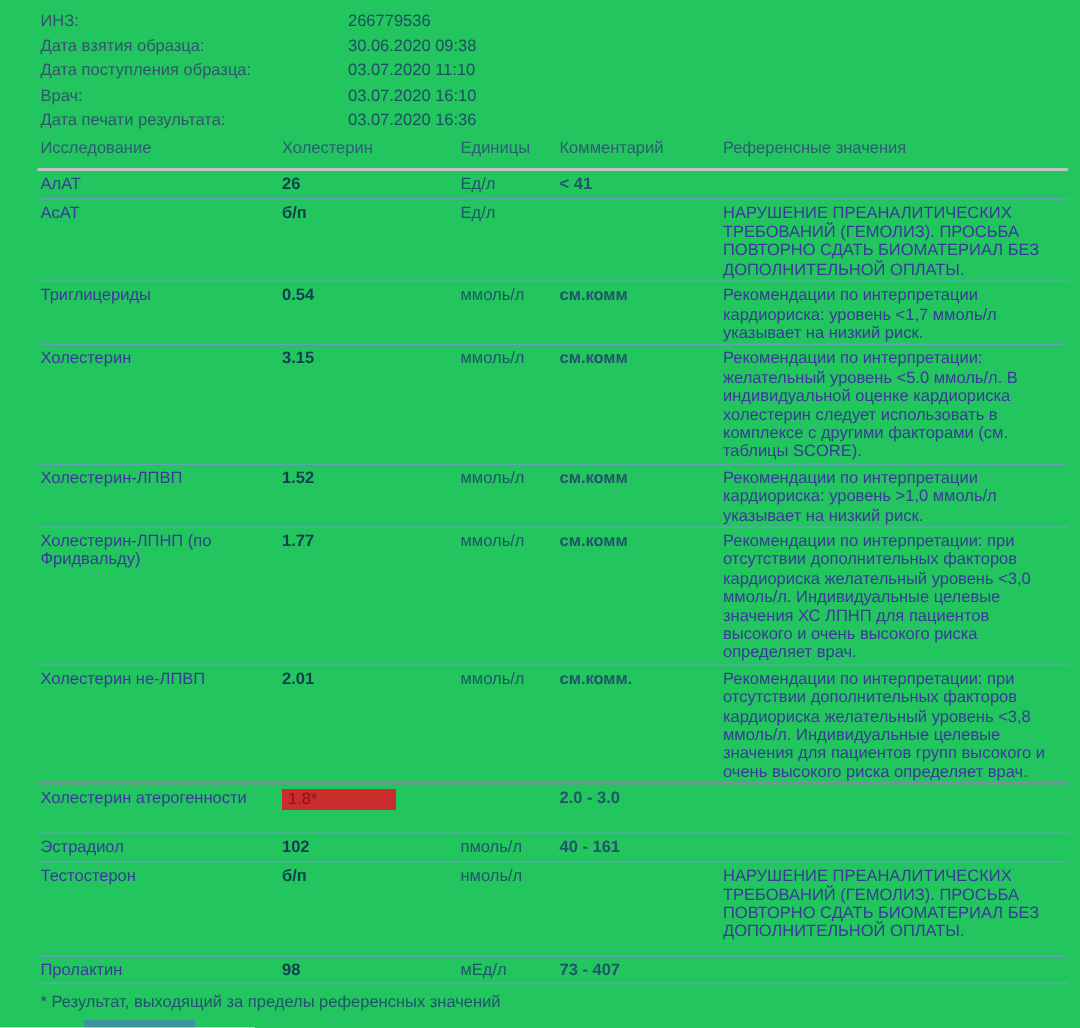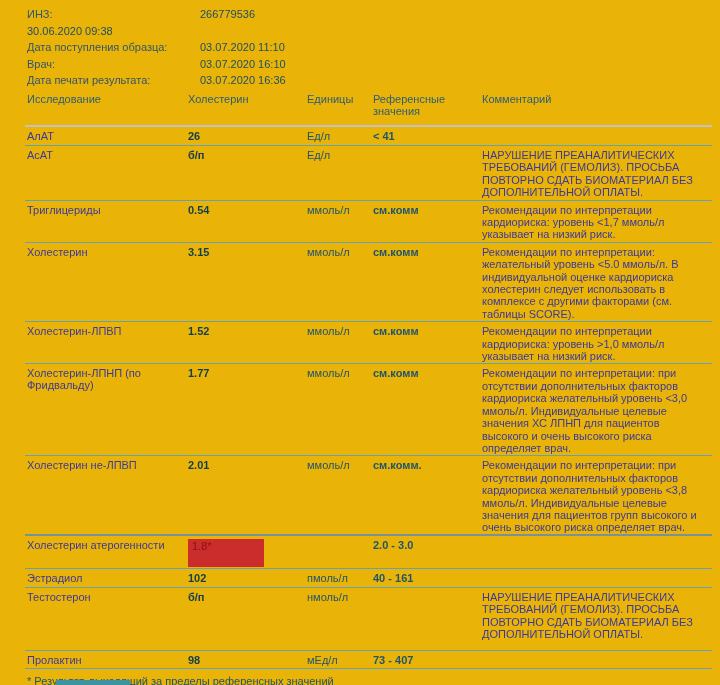--- a/index.html
+++ b/index.html
@@ -1,59 +1,60 @@
 <!DOCTYPE html>
 <html><head>
 <meta charset="utf-8">
 <style>
   html,body{margin:0;padding:0;background:#ffffff;}
   body{width:720px;height:685px;font-family:"Liberation Sans",sans-serif;-webkit-font-smoothing:antialiased;}
-  .page{position:relative;width:720px;height:685px;overflow:hidden;background:#eab308;}
+  .page{position:relative;width:720px;height:685px;overflow:hidden;background:#22c55e;}
 
   
   .info{padding:6px 0 0 27px;}
   .info-row{display:flex;line-height:16.6px;font-size:11px;}
   .info-label{width:173px;color:#31566b;}
-  .info-value{color:#1d4f63;}
+  .info-value{color:#1d4f63;margin-left:32px;}
 
   
   .table{margin-top:2px;}
   .thead{display:grid;grid-template-columns:161px 119px 66px 109px 1fr;
          margin-left:27px;padding-right:12px;color:#2b5f72;font-size:11px;line-height:12.5px;}
   .thead .hc{padding-top:2px;}
   .thead-rule{margin-left:25px;margin-right:8px;border-bottom:2px solid #c2c2c2;margin-top:7px;}
 
   .trow{display:grid;grid-template-columns:161px 119px 66px 109px 1fr;
         margin-left:27px;padding:3px 12px 2px 0;font-size:11px;line-height:12px;
         position:relative;}
   .trow::after{content:"";position:absolute;left:-2px;right:8px;bottom:0;border-bottom:1px solid #5fa3b5;}
   .trow.graybar::after{border-bottom:2px solid #76929b;}
   .c{padding-right:6px;}
   .name{color:#3a3a9a;}
   .result{color:#123f4d;font-weight:bold;}
   .units{color:#20566a;}
   .ref{color:#20566a;font-weight:bold;}
   .comment{color:#3a3a9a;line-height:12.4px;}
   .flag{display:inline-block;min-width:76px;background:#cb2c2c;color:#8c1212;
-        font-weight:normal;padding:1px 4px 15px 4px;box-sizing:border-box;}
+        font-weight:normal;padding:1px 4px 1px 4px;box-sizing:border-box;}
 
   .footnote{margin:6px 0 0 27px;font-size:11px;color:#20566a;}
   .bottom-bar{position:absolute;left:56px;top:680px;width:74px;height:5px;background:#3d94a0;}
 </style>
 </head>
 <body>
 
 <div class="page">
 
   <div class="info">
     <div class="info-row">
       <span class="info-label">ИНЗ:</span>
       <span class="info-value">266779536</span>
     </div>
     <div class="info-row">
+      <span class="info-label">Дата взятия образца:</span>
       <span class="info-value">30.06.2020 09:38</span>
     </div>
     <div class="info-row">
       <span class="info-label">Дата поступления образца:</span>
       <span class="info-value">03.07.2020 11:10</span>
     </div>
     <div class="info-row">
       <span class="info-label">Врач:</span>
       <span class="info-value">03.07.2020 16:10</span>
     </div>
@@ -61,22 +62,22 @@
       <span class="info-label">Дата печати результата:</span>
       <span class="info-value">03.07.2020 16:36</span>
     </div>
   </div>
 
   <div class="table">
     <div class="thead">
       <div class="hc">Исследование</div>
       <div class="hc">Холестерин</div>
       <div class="hc">Единицы</div>
+      <div class="hc">Комментарий</div>
       <div class="hc">Референсные значения</div>
-      <div class="hc">Комментарий</div>
     </div>
     <div class="thead-rule"></div>
 
     <div class="trow" style="min-height:14px">
       <div class="c name">АлАТ</div>
       <div class="c result">26</div>
       <div class="c units">Ед/л</div>
       <div class="c ref">&lt; 41</div>
       <div class="c comment"></div>
     </div>

